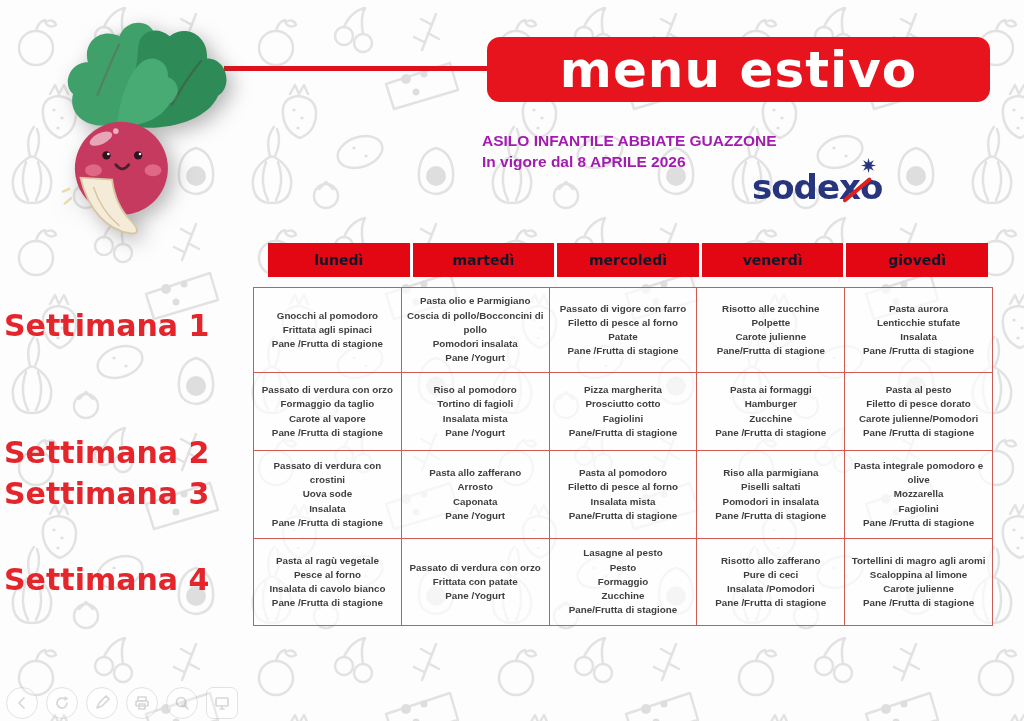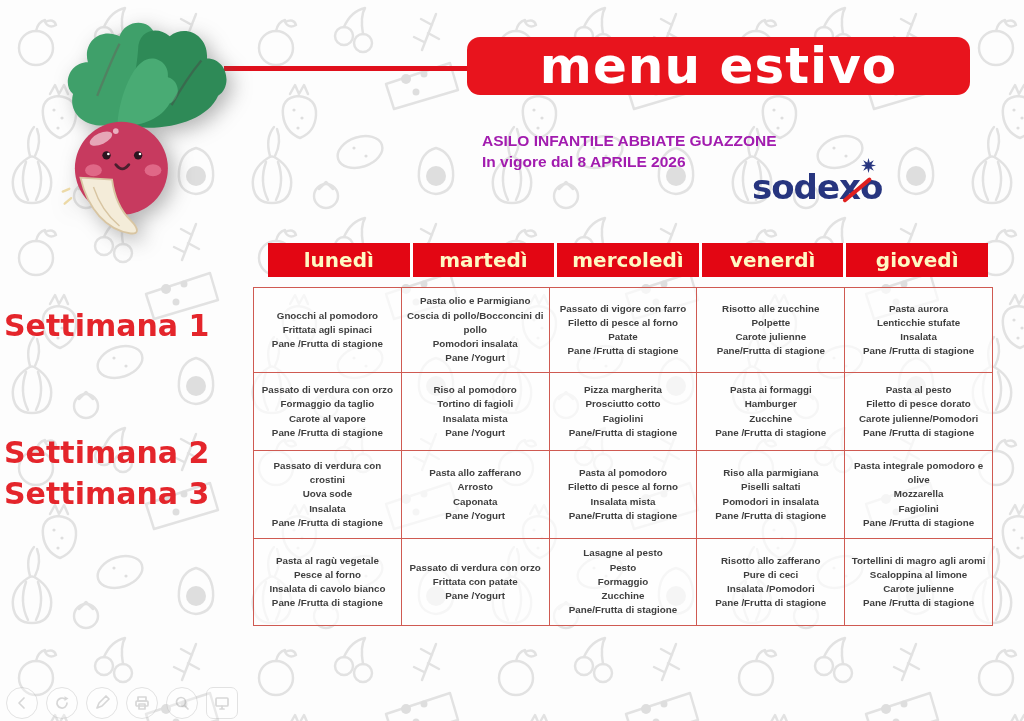--- a/index.html
+++ b/index.html
@@ -2,39 +2,39 @@
 <html><head>
 <meta charset="utf-8">
 <style>
   html,body{margin:0;padding:0;}
   .page{position:relative;width:1024px;height:721px;overflow:hidden;background:#fdfdfd;
         font-family:"Liberation Sans",sans-serif;}
   .bg-pattern{position:absolute;left:0;top:0;z-index:0;opacity:.85;}
   .radish{position:absolute;left:60px;top:2px;width:186px;height:236px;z-index:2;
           filter:drop-shadow(6px 6px 10px rgba(90,90,90,.45));}
   .connector{position:absolute;left:224px;top:66px;width:268px;height:5px;background:#e0101c;z-index:1;}
-  .banner{position:absolute;left:467px;top:37px;width:503px;height:58px;background:#e8141d;
+  .banner{position:absolute;left:487px;top:37px;width:503px;height:65px;background:#e8141d;
           border-radius:13px;display:flex;align-items:center;justify-content:center;z-index:2;}
   .banner span{color:#ffffff;font-family:"DejaVu Sans",sans-serif;font-weight:700;
                font-size:50px;letter-spacing:1px;}
   .subtitle{position:absolute;left:482px;top:130px;z-index:2;color:#a21caf;font-weight:700;
             font-size:15.5px;line-height:1.38;}
   .sodexo{position:absolute;right:32px;top:170px;width:240px;text-align:left;z-index:2;}
   .sodexo-word{position:relative;display:inline-block;font-family:"DejaVu Sans",sans-serif;
                font-weight:700;font-size:34px;line-height:1;color:#27357f;letter-spacing:-1px;}
   .sodexo-swoosh{position:absolute;right:7px;bottom:13px;width:36px;height:3.5px;background:#e0201f;
                  transform:rotate(-40deg);border-radius:2px;}
   .sodexo-star{position:absolute;right:6px;top:-12px;width:15px;height:15px;}
   .sodexo-tagline{margin-top:3px;font-weight:700;font-size:13px;letter-spacing:1.2px;color:#2b63ad;}
   .week-label{position:absolute;left:4px;width:248px;text-align:left;z-index:2;
               font-family:"DejaVu Sans",sans-serif;font-weight:800;font-size:30px;color:#e4252b;}
   .day-header{position:absolute;left:268px;top:243px;width:720px;height:34px;z-index:2;
               display:grid;grid-template-columns:repeat(5,1fr);gap:3px;background:#ffffff;}
-  .day-cell{background:#e30613;color:#fef9c3;display:flex;align-items:center;justify-content:center;
-            font-family:"DejaVu Sans",sans-serif;font-weight:700;font-size:20px;}
+  .day-cell{background:#e30613;color:#0f172a;display:flex;align-items:center;justify-content:center;
+            font-family:"DejaVu Sans",sans-serif;font-weight:700;font-size:14px;}
   .menu-grid{position:absolute;left:253px;top:287px;width:739px;z-index:2;display:grid;
              grid-template-columns:repeat(5,1fr);grid-template-rows:85px 78px 88px 87px;
              border-left:1px solid #cf5a52;border-top:1px solid #cf5a52;background:rgba(255,255,255,.55);}
   .cell{border-right:1px solid #cf5a52;border-bottom:1px solid #cf5a52;display:flex;align-items:center;
         justify-content:center;text-align:center;white-space:pre-line;font-weight:bold;font-size:9.8px;
         color:#3f3f3f;line-height:1.45;padding:1px 4px;background:rgba(255,255,255,.35);}
   .viewer-toolbar{position:absolute;left:6px;top:687px;z-index:3;display:flex;gap:8px;opacity:.45;}
   .tool-btn{width:30px;height:30px;border:1.5px solid #c2c2c2;border-radius:50%;
             background:rgba(255,255,255,.55);display:flex;align-items:center;justify-content:center;}
   .tool-btn.square{border-radius:7px;}
@@ -123,20 +123,21 @@
       <svg class="sodexo-star" viewBox="-8 -8 16 16">
         <path d="M0,-8 L1.7,-1.7 L8,0 L1.7,1.7 L0,8 L-1.7,1.7 L-8,0 L-1.7,-1.7 Z" fill="#27357f"></path>
         <path d="M0,-8 L1.7,-1.7 L8,0 L1.7,1.7 L0,8 L-1.7,1.7 L-8,0 L-1.7,-1.7 Z" fill="#27357f" transform="rotate(45)"></path>
       </svg>
     </span>
   </div>
 
   <div class="week-label" style="top:308px;">Settimana 1</div>
   <div class="week-label" style="top:392px;margin-top:43px;">Settimana 2</div>
   <div class="week-label" style="top:476px;">Settimana 3</div>
+  <div class="week-label" style="top:562px;">Settimana 4</div>
 
   <div class="day-header">
     <div class="day-cell">lunedì</div>
     <div class="day-cell">martedì</div>
     <div class="day-cell">mercoledì</div>
     <div class="day-cell">venerdì</div>
     <div class="day-cell">giovedì</div>
   </div>
 
   <div class="menu-grid">

